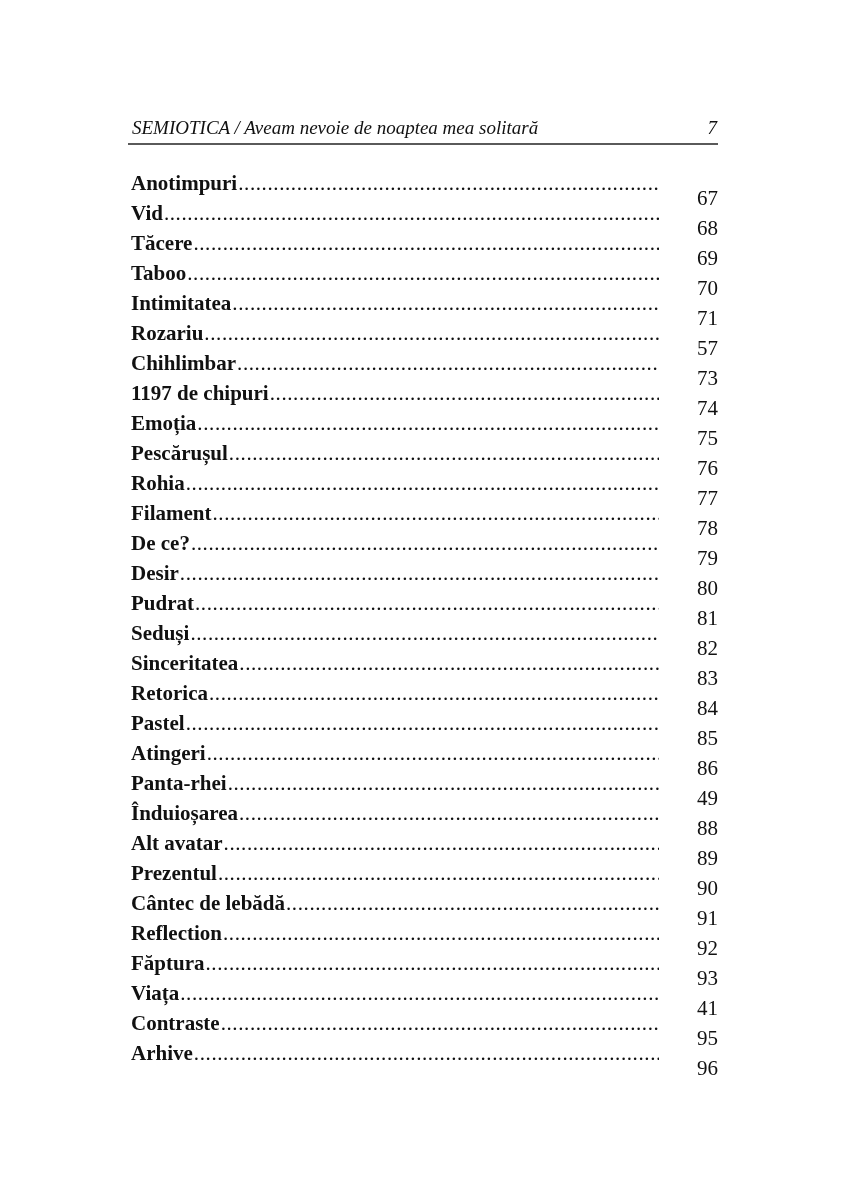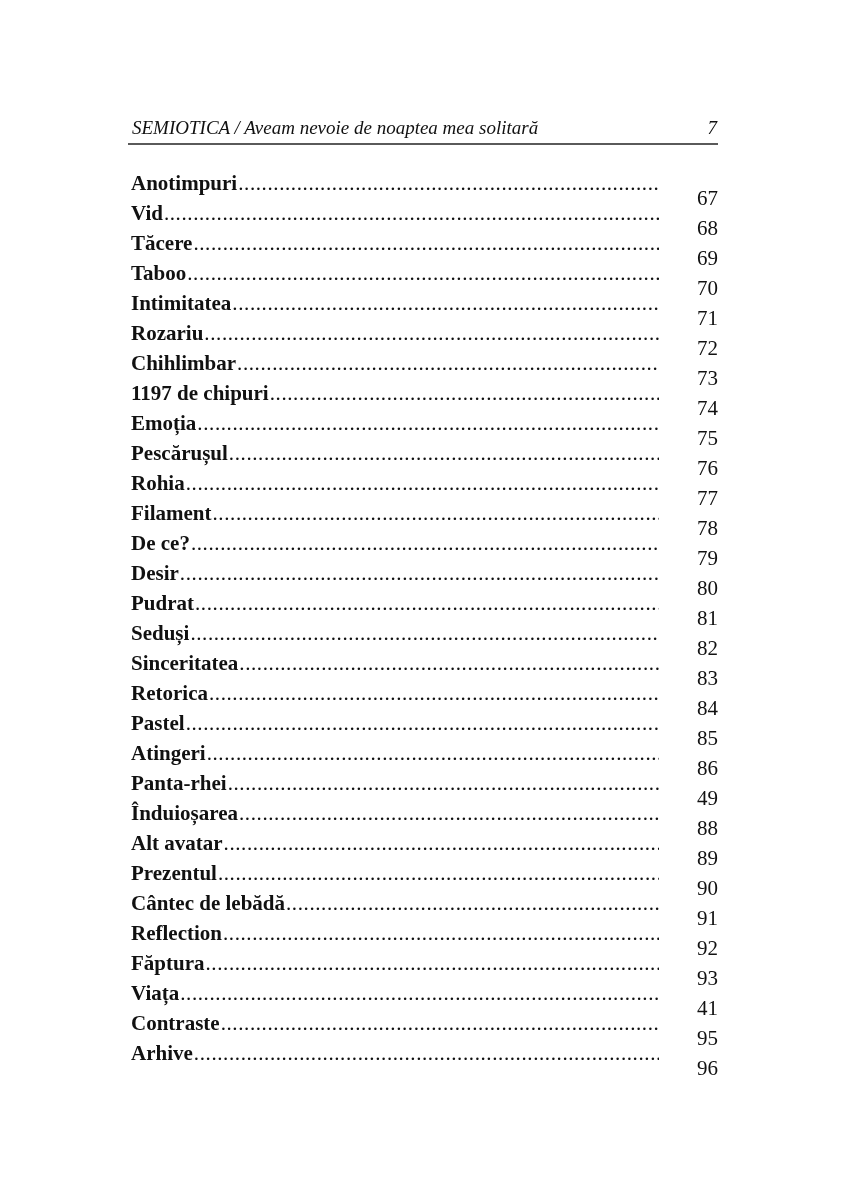--- a/index.html
+++ b/index.html
@@ -48,21 +48,21 @@
       <div class="toc-row">
         <div class="leader-wrap"><span class="entry-title">Taboo</span><span class="leader">....................................................................................................................................</span></div>
         <span class="page-num">70</span>
       </div>
       <div class="toc-row">
         <div class="leader-wrap"><span class="entry-title">Intimitatea</span><span class="leader">....................................................................................................................................</span></div>
         <span class="page-num">71</span>
       </div>
       <div class="toc-row">
         <div class="leader-wrap"><span class="entry-title">Rozariu</span><span class="leader">....................................................................................................................................</span></div>
-        <span class="page-num">72</span>
+        <span class="page-num">57</span>
       </div>
       <div class="toc-row">
         <div class="leader-wrap"><span class="entry-title">Chihlimbar</span><span class="leader">....................................................................................................................................</span></div>
         <span class="page-num">73</span>
       </div>
       <div class="toc-row">
         <div class="leader-wrap"><span class="entry-title">1197 de chipuri</span><span class="leader">....................................................................................................................................</span></div>
         <span class="page-num">74</span>
       </div>
       <div class="toc-row">

